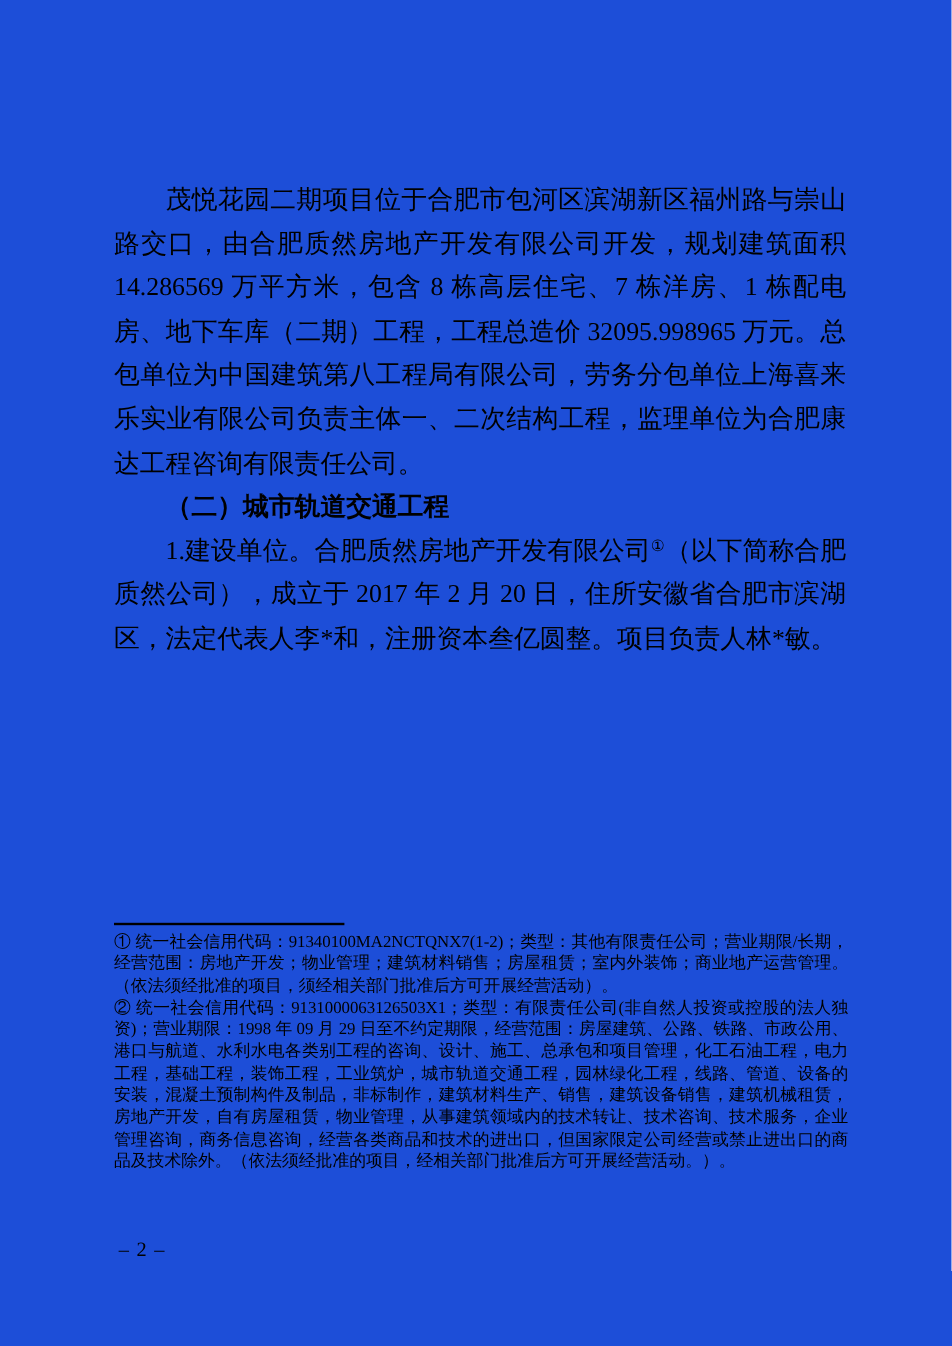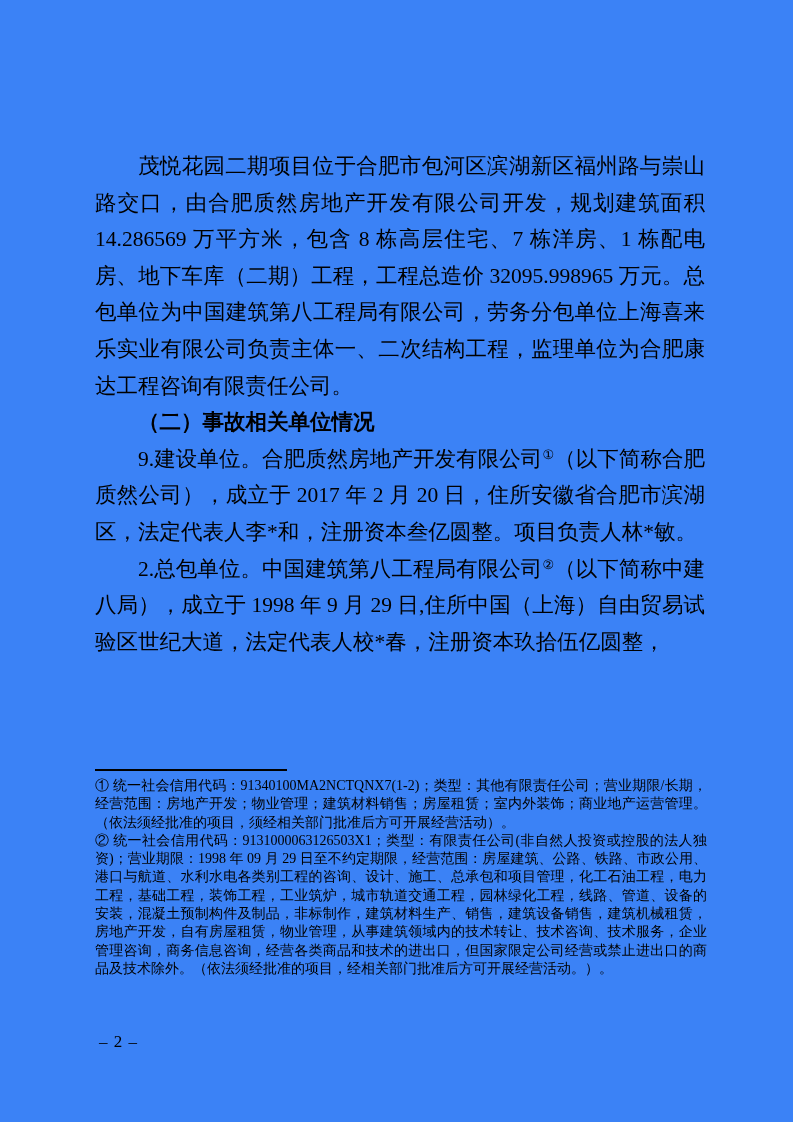--- a/index.html
+++ b/index.html
@@ -1,20 +1,20 @@
 <!DOCTYPE html>
 <html><head>
 <meta charset="utf-8">
 <style>
   html, body { margin: 0; padding: 0; background: #ffffff; }
   .page {
     position: relative;
     width: 793px;
     height: 1122px;
-    background: #3b82f6;
+    background: #1d4ed8;
     color: #000000;
     font-family: "Liberation Serif", "DejaVu Serif", serif;
     overflow: hidden;
   }
   .body-text {
     position: absolute;
     left: 95px;
     top: 148px;
     width: 610px;
     font-size: 21.5px;
@@ -52,23 +52,22 @@
     letter-spacing: 1px;
   }
 </style>
 </head>
 <body>
 
 <div class="page">
 
   <div class="body-text">
     <p class="para">茂悦花园二期项目位于合肥市包河区滨湖新区福州路与崇山路交口，由合肥质然房地产开发有限公司开发，规划建筑面积 14.286569 万平方米，包含 8 栋高层住宅、7 栋洋房、1 栋配电房、地下车库（二期）工程，工程总造价 32095.998965 万元。总包单位为中国建筑第八工程局有限公司，劳务分包单位上海喜来乐实业有限公司负责主体一、二次结构工程，监理单位为合肥康达工程咨询有限责任公司。</p>
-    <p class="para heading">（二）事故相关单位情况</p>
-    <p class="para"><span>9.建设单位。合肥质然房地产开发有限公司</span><sup class="fn-ref">①</sup><span>（以下简称合肥质然公司），成立于 2017 年 2 月 20 日，住所安徽省合肥市滨湖区，法定代表人李*和，注册资本叁亿圆整。项目负责人林*敏。</span></p>
-    <p class="para"><span>2.总包单位。中国建筑第八工程局有限公司</span><sup class="fn-ref">②</sup><span>（以下简称中建八局），成立于 1998 年 9 月 29 日,住所中国（上海）自由贸易试验区世纪大道，法定代表人校*春，注册资本玖拾伍亿圆整，</span></p>
+    <p class="para heading">（二）城市轨道交通工程</p>
+    <p class="para"><span>1.建设单位。合肥质然房地产开发有限公司</span><sup class="fn-ref">①</sup><span>（以下简称合肥质然公司），成立于 2017 年 2 月 20 日，住所安徽省合肥市滨湖区，法定代表人李*和，注册资本叁亿圆整。项目负责人林*敏。</span></p>
   </div>
 
   <div class="footnotes">
     <div class="fn-rule"></div>
     <p class="footnote"><span class="fn-marker">①</span> <span>统一社会信用代码：91340100MA2NCTQNX7(1-2)；类型：其他有限责任公司；营业期限/长期，经营范围：房地产开发；物业管理；建筑材料销售；房屋租赁；室内外装饰；商业地产运营管理。（依法须经批准的项目，须经相关部门批准后方可开展经营活动）。</span></p>
     <p class="footnote"><span class="fn-marker">②</span> <span>统一社会信用代码：9131000063126503X1；类型：有限责任公司(非自然人投资或控股的法人独资)；营业期限：1998 年 09 月 29 日至不约定期限，经营范围：房屋建筑、公路、铁路、市政公用、港口与航道、水利水电各类别工程的咨询、设计、施工、总承包和项目管理，化工石油工程，电力工程，基础工程，装饰工程，工业筑炉，城市轨道交通工程，园林绿化工程，线路、管道、设备的安装，混凝土预制构件及制品，非标制作，建筑材料生产、销售，建筑设备销售，建筑机械租赁，房地产开发，自有房屋租赁，物业管理，从事建筑领域内的技术转让、技术咨询、技术服务，企业管理咨询，商务信息咨询，经营各类商品和技术的进出口，但国家限定公司经营或禁止进出口的商品及技术除外。（依法须经批准的项目，经相关部门批准后方可开展经营活动。）。</span></p>
   </div>
 
   <div class="page-number">– 2 –</div>
 

